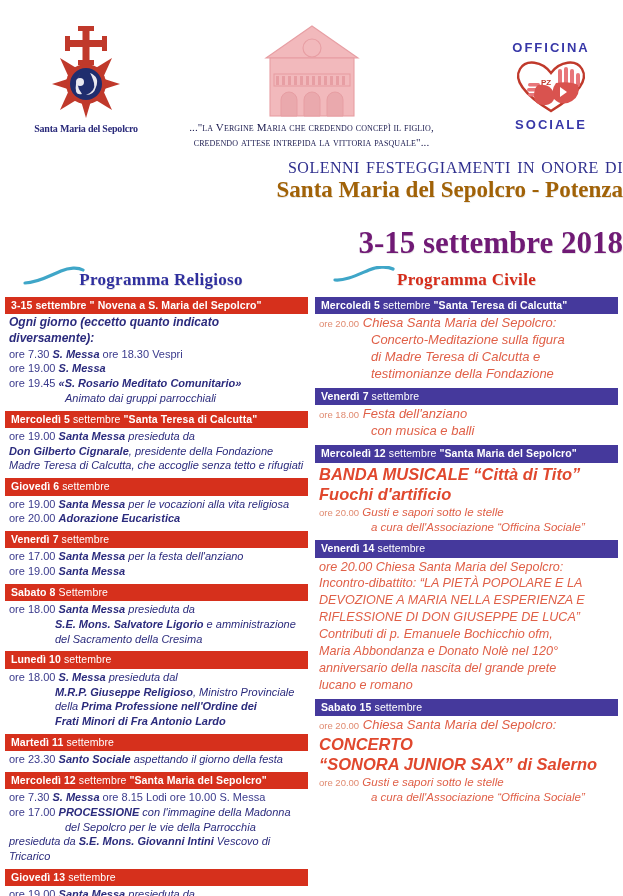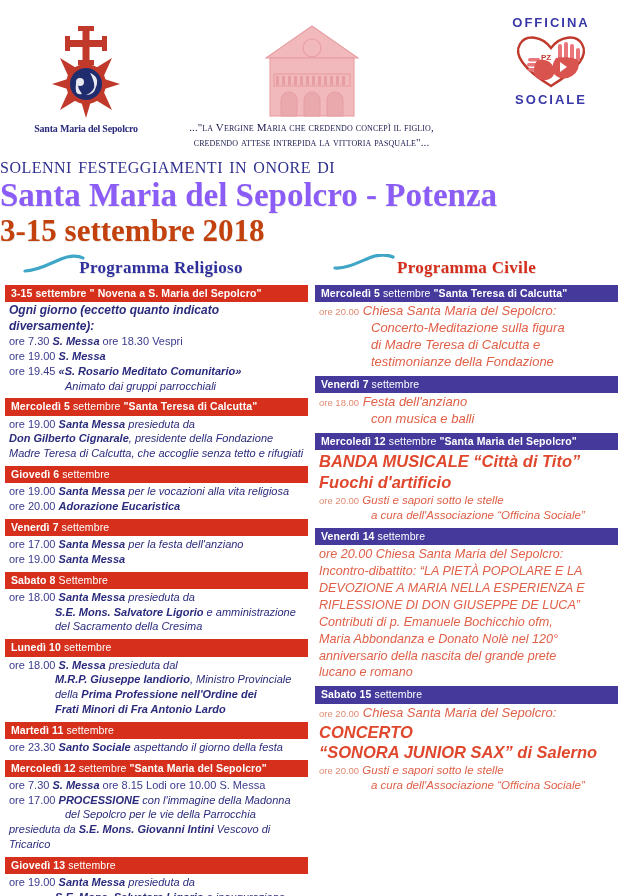--- a/index.html
+++ b/index.html
@@ -54,60 +54,61 @@
     font-size: 11px;
     font-variant: small-caps;
     color: #1a1a4e;
     line-height: 1.32;
     letter-spacing: 0.1px;
   }
 
   .logo-right {
     position: absolute;
     right: 22px;
-    top: 15px;
+    top: 40px;
     width: 100px;
     text-align: center;
   }
   .logo-right .word {
     font-family: "Liberation Sans", sans-serif;
     font-weight: bold;
     font-size: 13px;
     letter-spacing: 2px;
     color: #3838a8;
   }
   .logo-right .heart-wrap { height: 62px; }
 
   
-  .title-block { text-align: left; margin-top: 2px; }
+  .title-block { text-align: right; margin-top: 2px; }
 
   .title-line1 {
     font-family: "Liberation Serif", serif;
     font-size: 23px;
     color: #2f2f8e;
     letter-spacing: 0.5px;
     font-variant: small-caps;
     line-height: 1.05;
   }
   .title-line2 {
     font-family: "Liberation Serif", serif;
     font-weight: bold;
-    font-size: 33px;
-    color: #8b5cf6;
+    font-size: 23px;
+    color: #a16207;
     letter-spacing: 0px;
     line-height: 1.08;
     text-shadow: 0.5px 0.5px 0 rgba(0,0,0,0.10);
   }
   .title-line3 {
     font-family: "Liberation Serif", serif;
     font-weight: bold;
     font-size: 31px;
-    color: #c2410c;
+    color: #701a75;
     line-height: 1.1;
     text-shadow: 0.5px 0.5px 0 rgba(0,0,0,0.10);
+    margin-top: 23px;
   }
 
   
   .columns {
     display: flex;
     margin-top: 4px;
     padding: 0 5px;
     gap: 7px;
   }
   .col { width: 50%; position: relative; }
@@ -376,21 +377,21 @@
           <div class="entries">
             <div class="line"><span class="ora">ore 18.00</span> <span class="b">Santa Messa</span><span> presieduta da</span></div>
             <div class="line indent1"><span class="b">S.E. Mons. Salvatore Ligorio</span> e amministrazione</div>
             <div class="line indent1">del Sacramento della Cresima</div>
           </div>
         </div>
         <div>
           <div class="bar red"><span>Lunedì 10</span><span class="lite"> settembre</span></div>
           <div class="entries">
             <div class="line"><span class="ora">ore 18.00</span> <span class="b">S. Messa</span><span> presieduta dal</span></div>
-            <div class="line indent1"><span class="b">M.R.P. Giuseppe Iandiorio</span>, Ministro Provinciale</div>
+            <div class="line indent1"><span class="b">M.R.P. Giuseppe Religioso</span>, Ministro Provinciale</div>
             <div class="line indent1">della <span class="b">Prima Professione nell'Ordine dei</span></div>
             <div class="line indent1"><span class="b">Frati Minori di Fra Antonio Lardo</span></div>
           </div>
         </div>
         <div>
           <div class="bar red"><span>Martedì 11</span><span class="lite"> settembre</span></div>
           <div class="entries">
             <div class="line"><span class="ora">ore 23.30</span> <span class="b">Santo Sociale</span><span> aspettando il giorno della festa</span></div>
           </div>
         </div>

